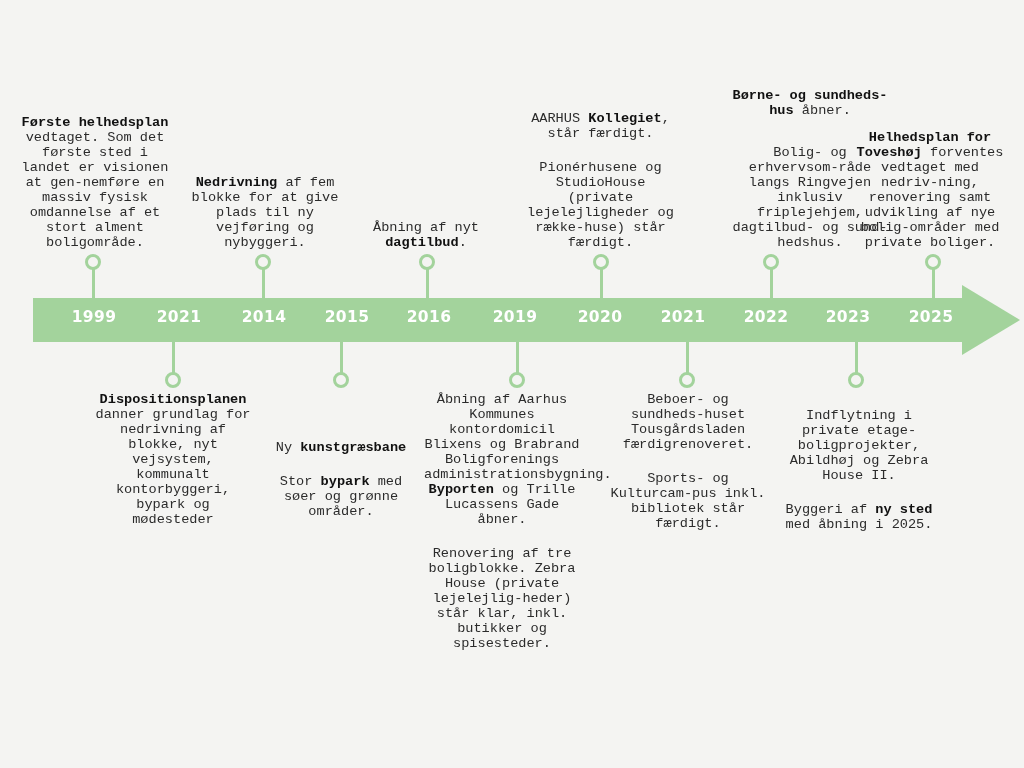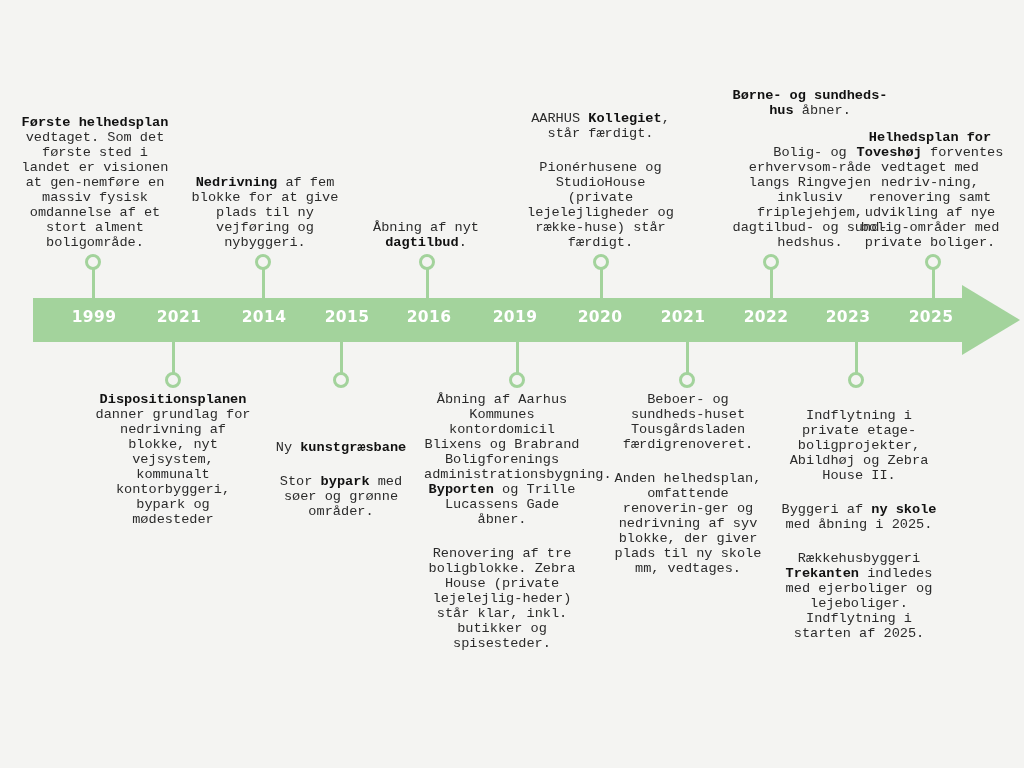--- a/index.html
+++ b/index.html
@@ -145,21 +145,20 @@
   <div class="block bottom" style="left:262px; top:392px; width:158px;margin-top:48px;">
       <div class="para">Ny <b>kunstgræsbane</b></div>
       <div class="para">Stor <b>bypark</b> med søer og grønne områder.</div>
     </div>
   <div class="block bottom" style="left:424px; top:392px; width:156px;">
       <div class="para">Åbning af Aarhus Kommunes kontordomicil Blixens og Brabrand Boligforenings administrationsbygning. <b>Byporten</b> og Trille Lucassens Gade åbner.</div>
       <div class="para">Renovering af tre boligblokke. Zebra House (private lejelejlig-heder) står klar, inkl. butikker og spisesteder.</div>
     </div>
   <div class="block bottom" style="left:608px; top:392px; width:160px;">
       <div class="para">Beboer- og sundheds-huset Tousgårdsladen færdigrenoveret.</div>
-      <div class="para">Anden helhedsplan, omfattende renoverin-ger og nedrivning af syv blokke, der giver plads til ny skole mm, vedtages.</div>
+      <div class="para">Sports- og Kulturcam-pus inkl. bibliotek står færdigt.</div>
     </div>
   <div class="block bottom" style="left:778px; top:408px; width:162px;">
       <div class="para">Indflytning i private etage-boligprojekter, Abildhøj og Zebra House II.</div>
-      <div class="para">Byggeri af <b>ny skole</b> med åbning i 2025.</div>
-      <div class="para">Rækkehusbyggeri <b>Trekanten</b> indledes med ejerboliger og lejeboliger. Indflytning i starten af 2025.</div>
+      <div class="para">Byggeri af <b>ny sted</b> med åbning i 2025.</div>
     </div>
 
 </div>
 
 </body></html>

